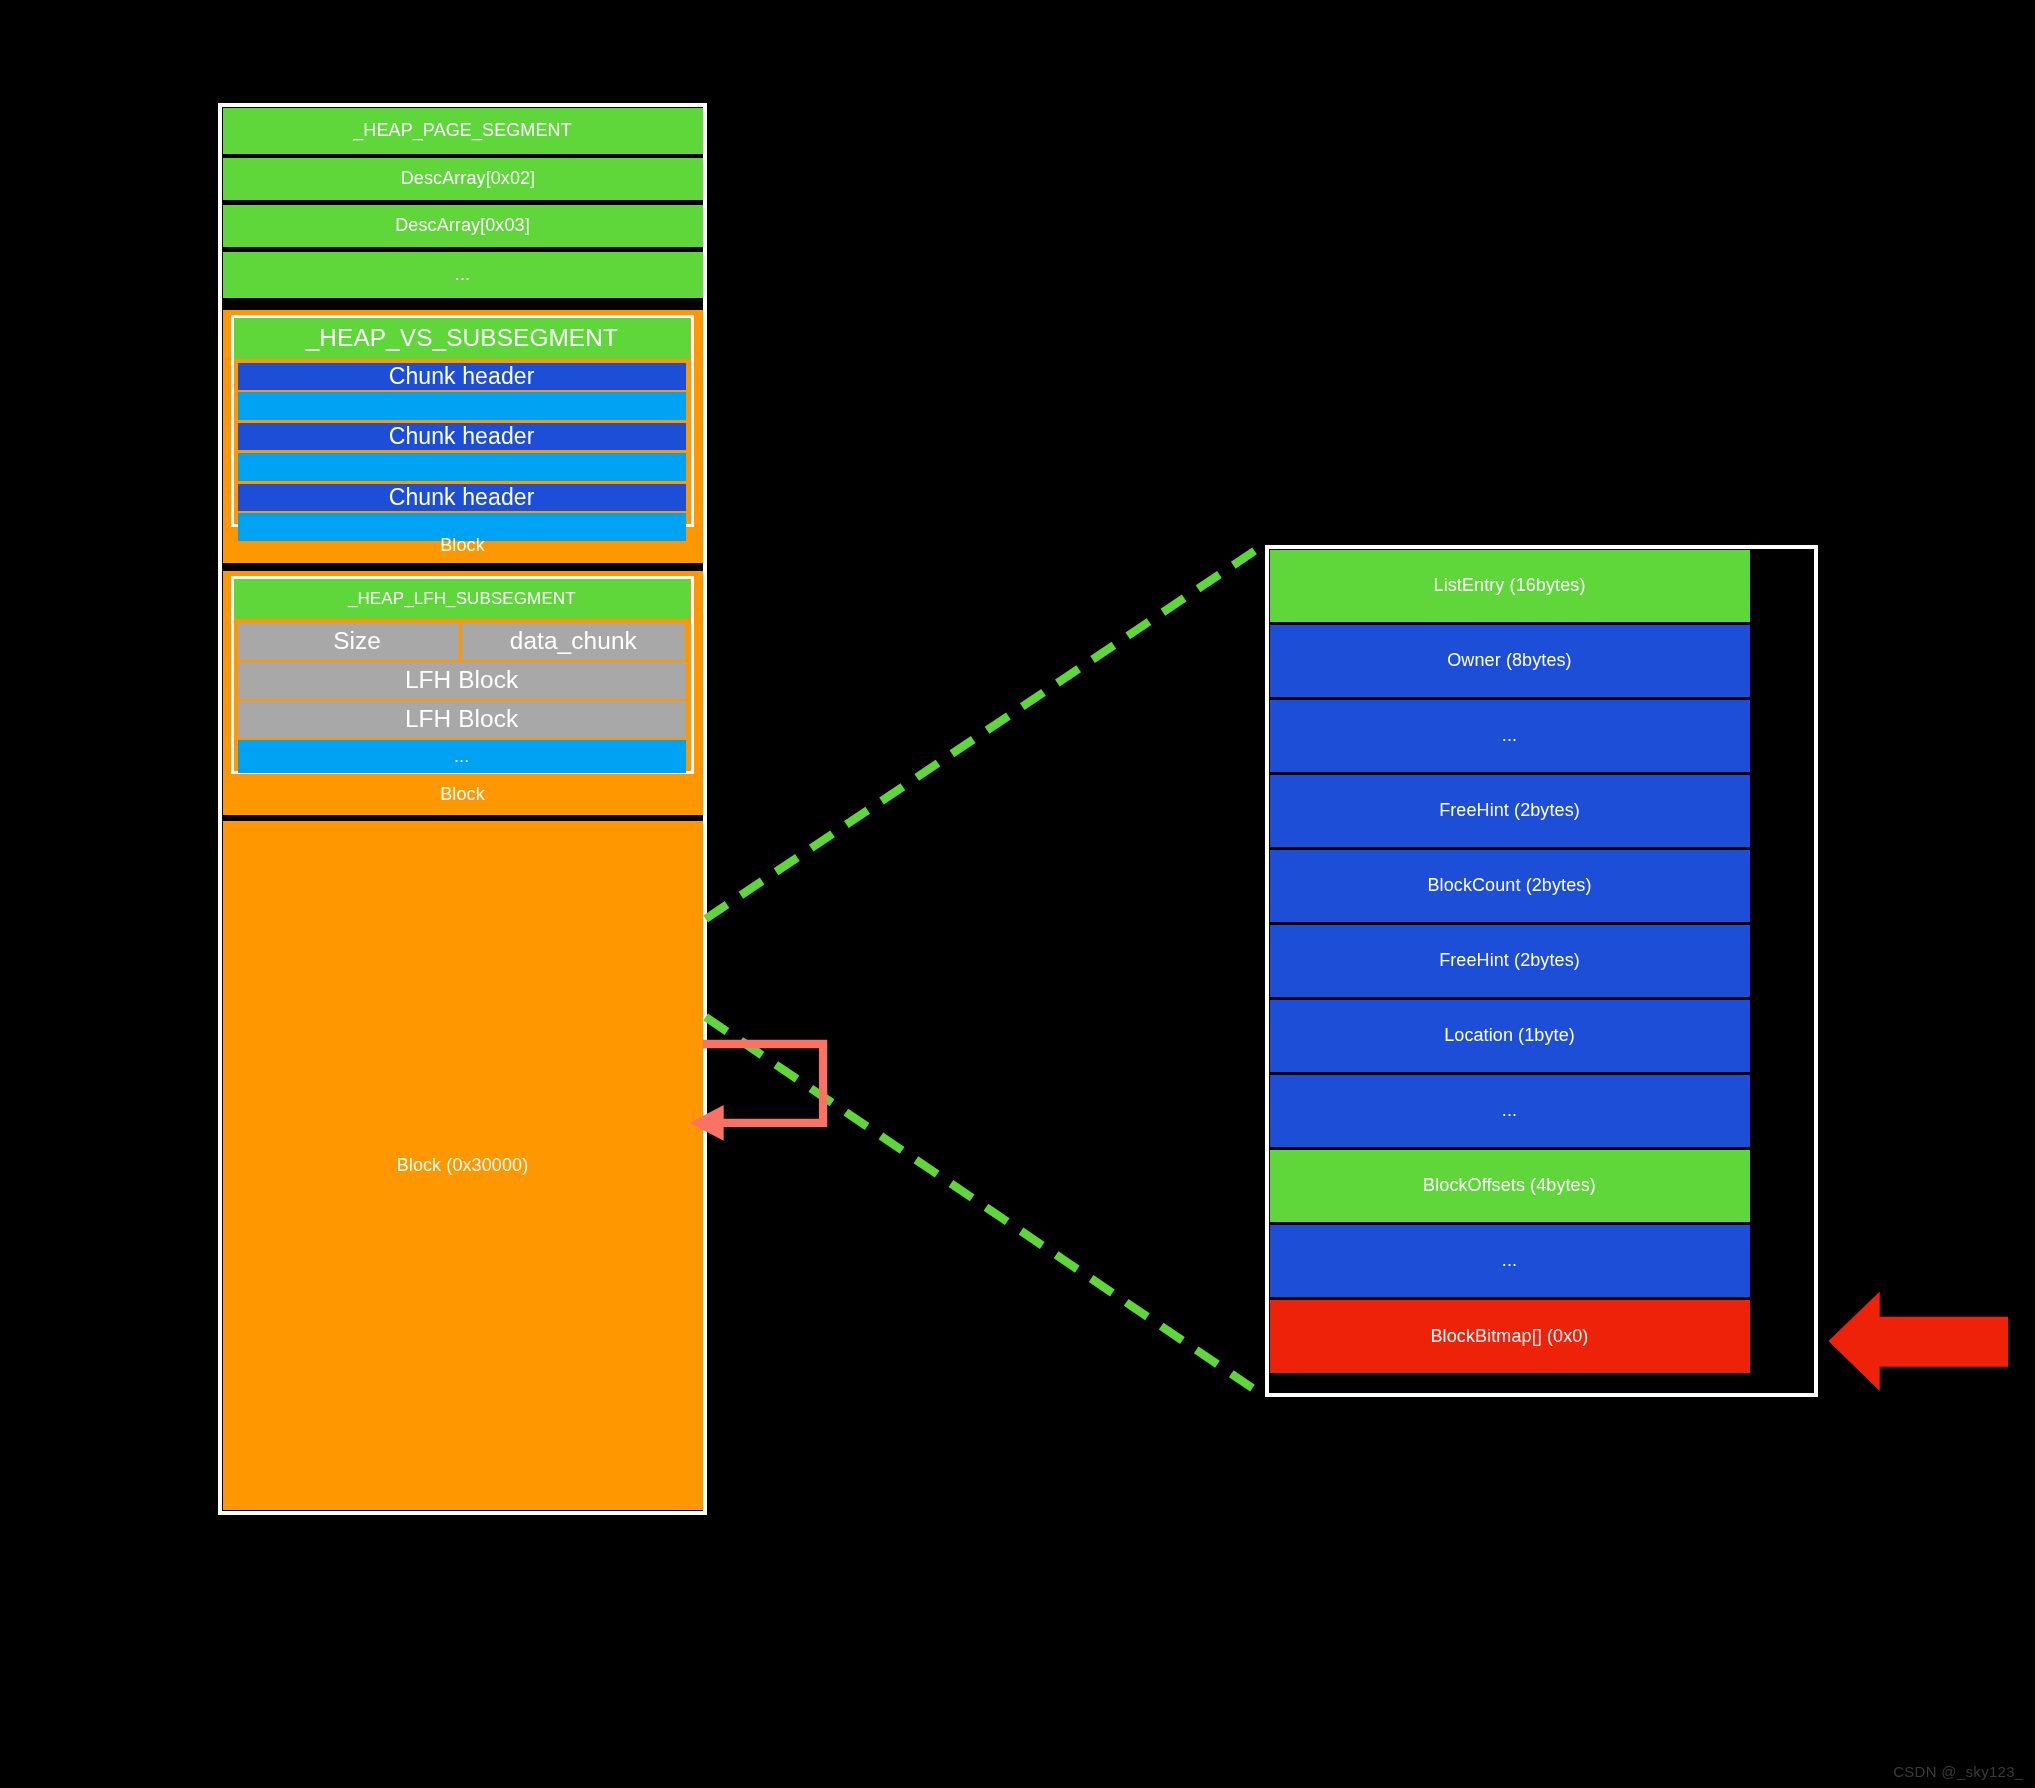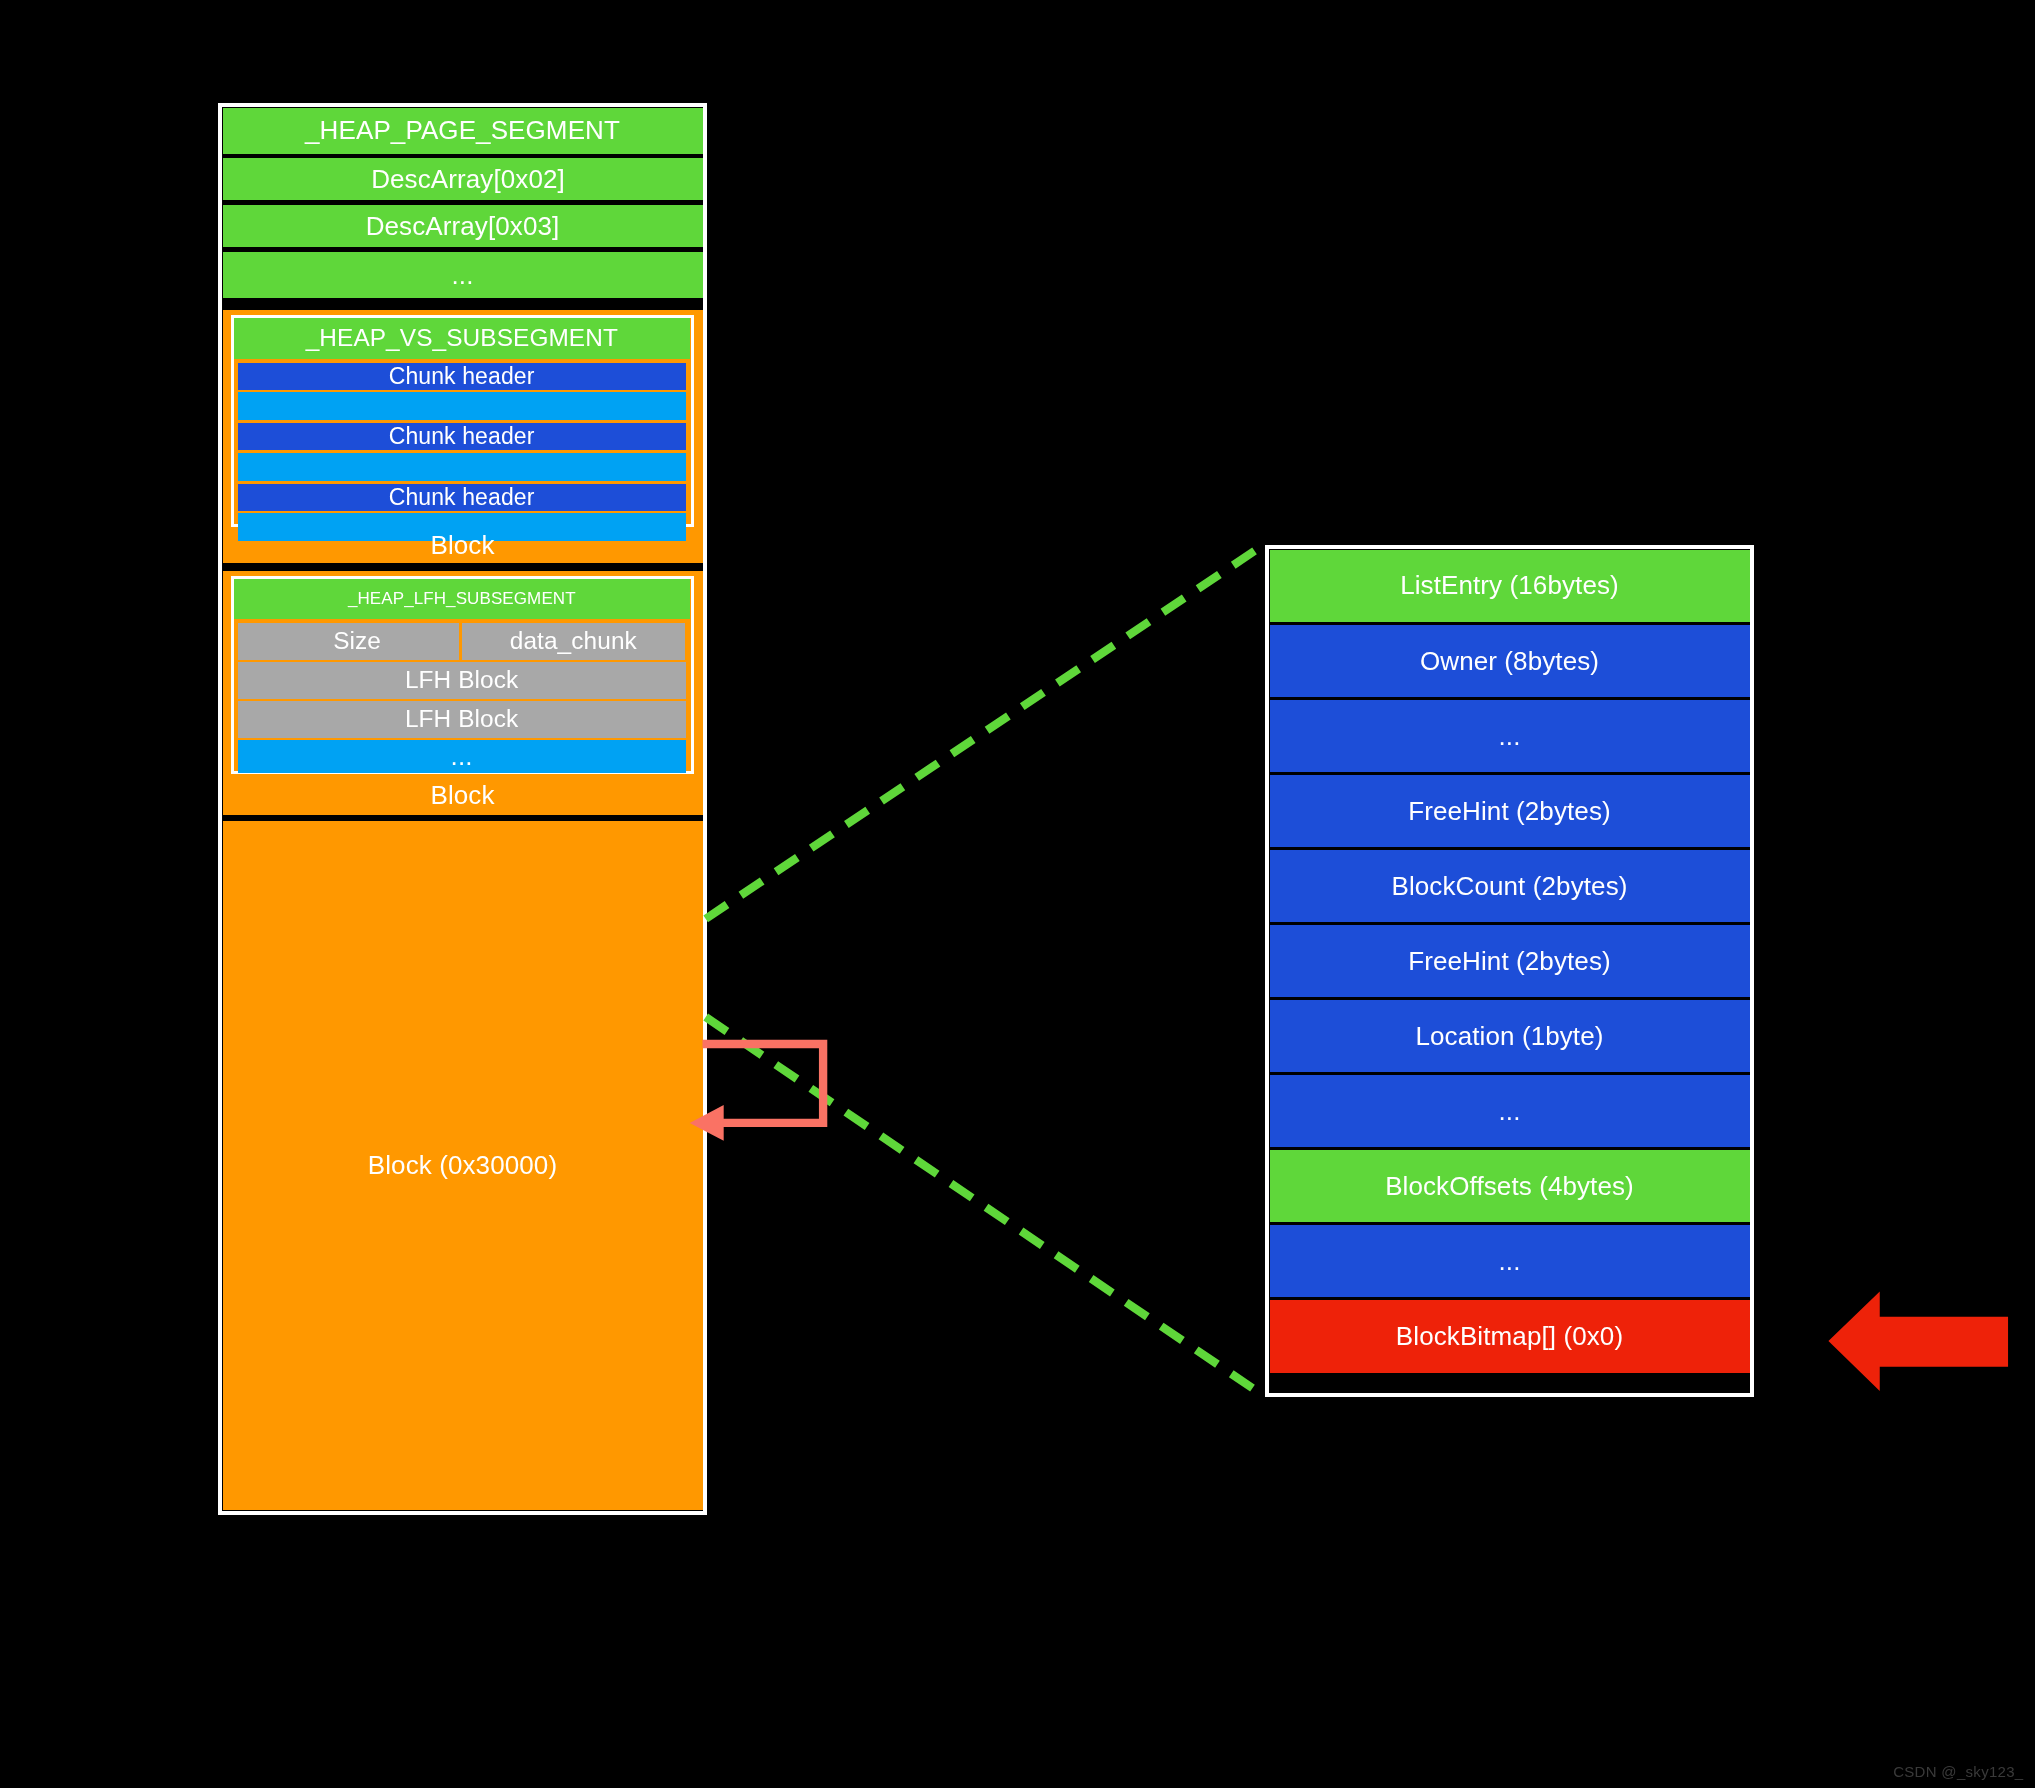--- a/index.html
+++ b/index.html
@@ -17,21 +17,21 @@
   }
 
   
   .cell {
     position: absolute;
     box-sizing: border-box;
     display: flex;
     align-items: center;
     justify-content: center;
     color: #ffffff;
-    font-size: 26px;
+    font-size: 18px;
     line-height: 1.1;
     text-align: center;
     letter-spacing: 0.1px;
     white-space: nowrap;
   }
   .c-green  { background: #5fd73a; }
   .c-pink   { background: #1d4ed8; }
   .c-blue   { background: #00a2f3; }
   .c-orange { background: #ff9800; }
   .c-gray   { background: #a8a8a8; }
@@ -53,21 +53,21 @@
     border: 4.5px solid #ffffff;
     box-sizing: border-box;
     pointer-events: none;
   }
 
   
   #right-panel {
     position: absolute;
     left: 1265px;
     top: 545px;
-    width: 489px;
+    width: 553px;
     height: 852px;
     border-radius: 23px;
   }
   #right-panel::before {
     content: "";
     position: absolute;
     left: 0; top: 0; right: 0; bottom: 0;
     border: 4.5px solid #ffffff;
     box-sizing: border-box;
     pointer-events: none;

